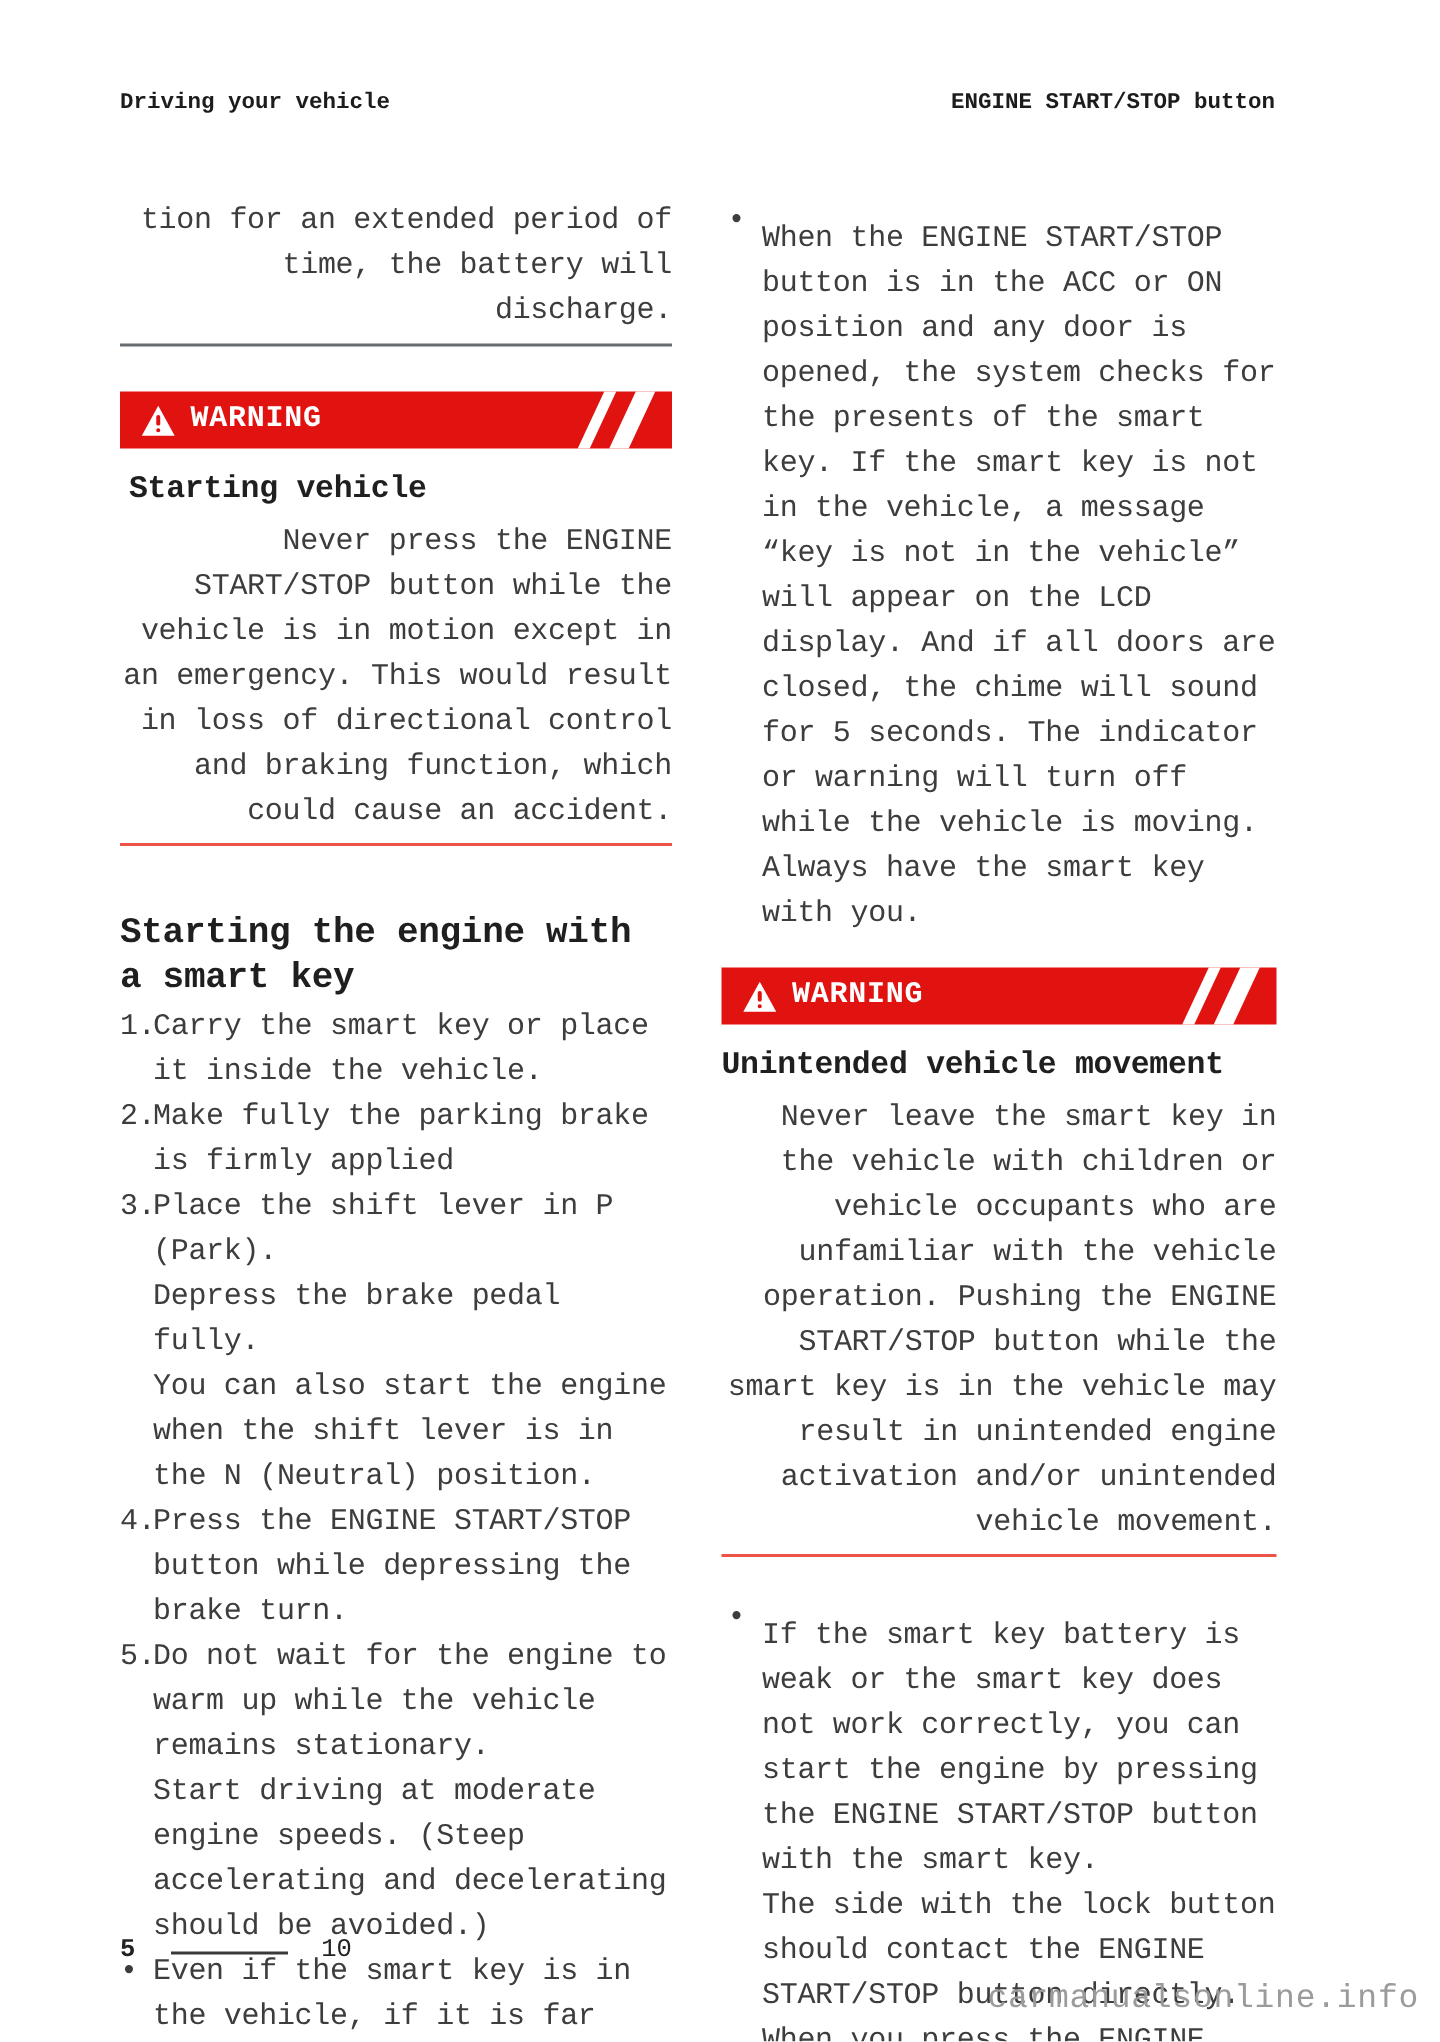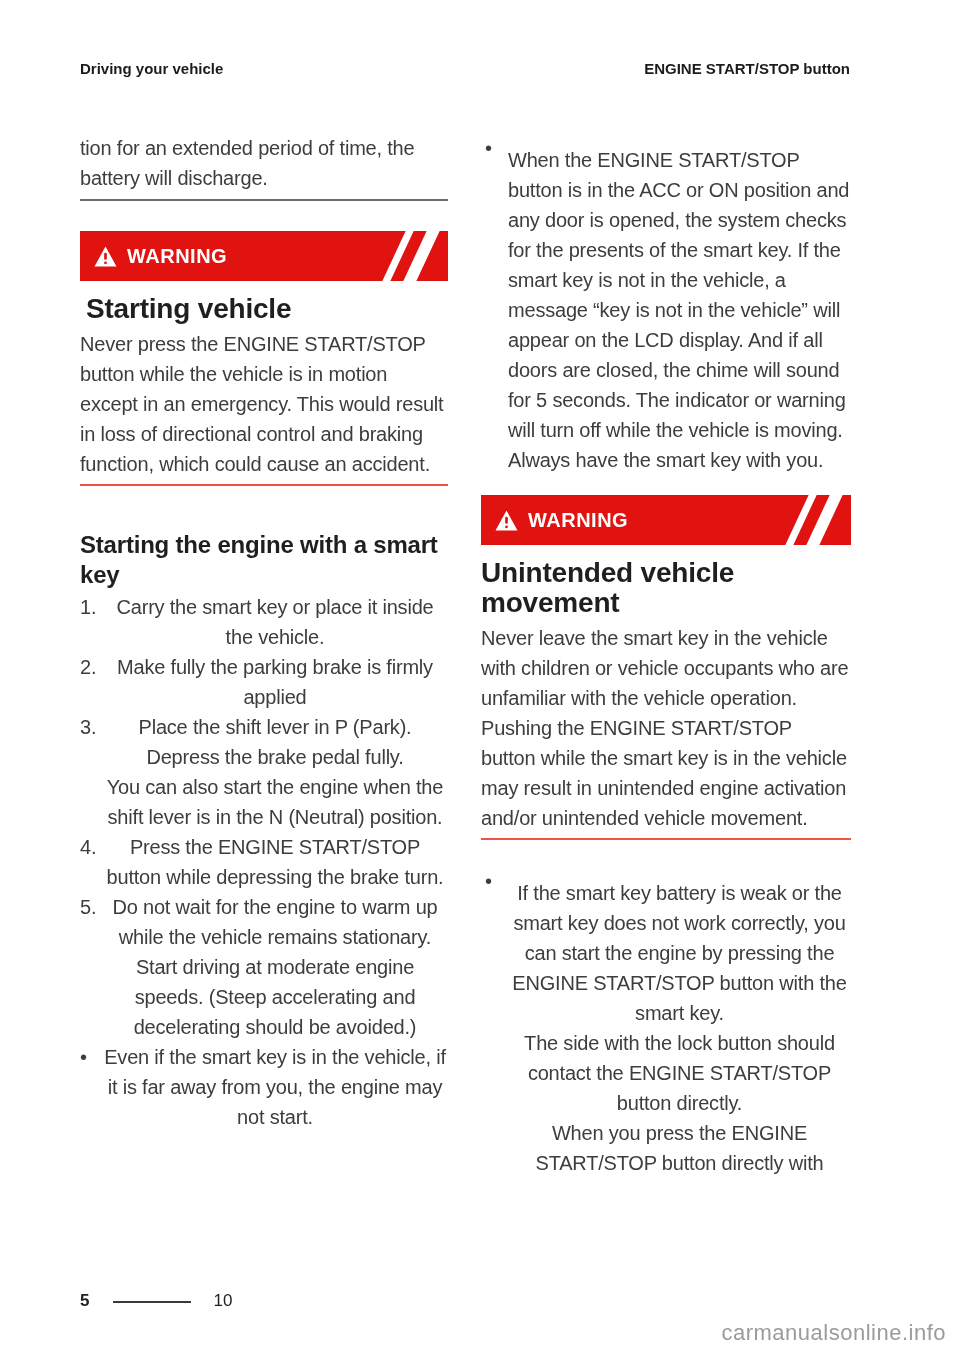--- a/index.html
+++ b/index.html
@@ -1,43 +1,43 @@
 <!DOCTYPE html>
 <html><head>
 <meta charset="utf-8">
 <style>
   html,body{margin:0;padding:0;background:#ffffff;}
   .page{position:relative;width:960px;height:1361px;background:#ffffff;overflow:hidden;
-        font-family:Liberation Sans, sans-serif;color:#3d3d3d;border-radius:25px;}
+        font-family:Liberation Mono, monospace;color:#3d3d3d;border-radius:25px;}
 
   
   .header{position:absolute;top:60px;left:80px;width:770px;display:flex;
           justify-content:space-between;font-size:15px;font-weight:bold;color:#1c1c1c;}
 
   
   .col{position:absolute;top:133px;font-size:20px;line-height:30px;letter-spacing:-0.2px;}
   .col-left{left:80px;width:368px;}
   .col-right{left:481px;width:370px;}
-  p{margin:0;}
-  .prelines{white-space:pre-line;text-align:center;}
+  p{margin:0;text-align:right;}
+  .prelines{white-space:pre-line;}
 
   
   .hr-gray{border:none;border-top:2px solid #666c70;margin:6px 0 0 0;}
   .hr-red{border:none;border-top:2px solid #ee5348;margin:5px 0 0 0;}
 
   
-  .wbar{position:relative;height:50px;background:#e01310;display:flex;align-items:center;
+  .wbar{position:relative;height:38px;background:#e01310;display:flex;align-items:center;
         padding-left:14px;box-sizing:border-box;overflow:hidden;}
   .wbar .wlabel{color:#ffffff;font-weight:bold;font-size:20px;letter-spacing:0.5px;margin-left:10px;}
   .wicon{display:flex;align-items:center;}
   .stripe{position:absolute;top:-6px;bottom:-6px;background:#ffffff;transform:skewX(-25deg);}
   .s1{right:46px;width:8px;}
   .s2{right:20px;width:13px;}
 
-  .wtitle{font-weight:bold;color:#1f1f1f;font-size:28px;margin-top:13px;padding-left:6px;line-height:30px;}
+  .wtitle{font-weight:bold;color:#1f1f1f;font-size:21px;margin-top:13px;padding-left:6px;line-height:30px;}
   .wbody{margin-top:5px;}
 
   .section-heading{font-weight:bold;color:#1f1f1f;font-size:24px;line-height:30px;margin-top:44px;}
 
   
   .steps{margin-top:2px;}
   .step{display:flex;}
   .step .num{width:22px;flex-shrink:0;}
   .step .txt{flex:1;}
   .bullet-item{display:flex;}

